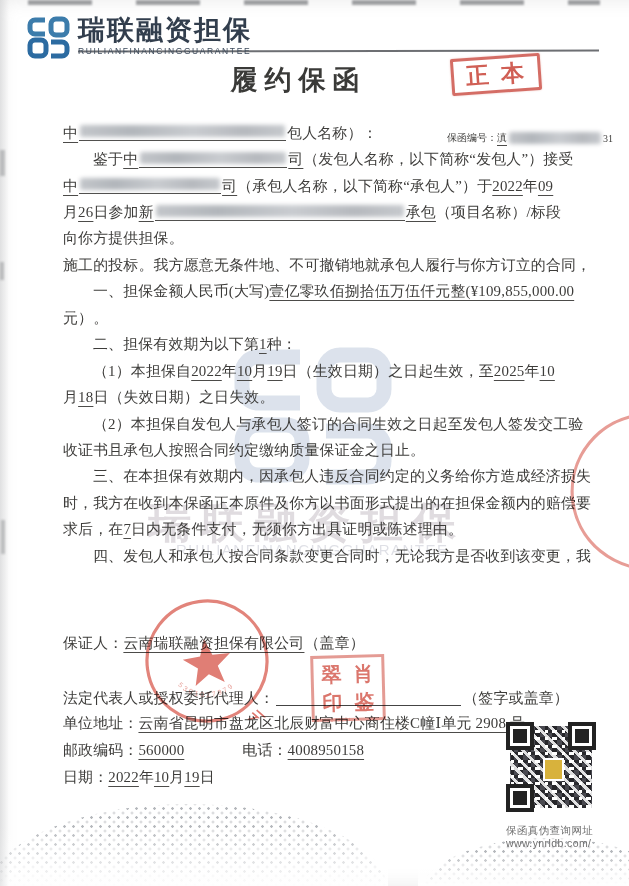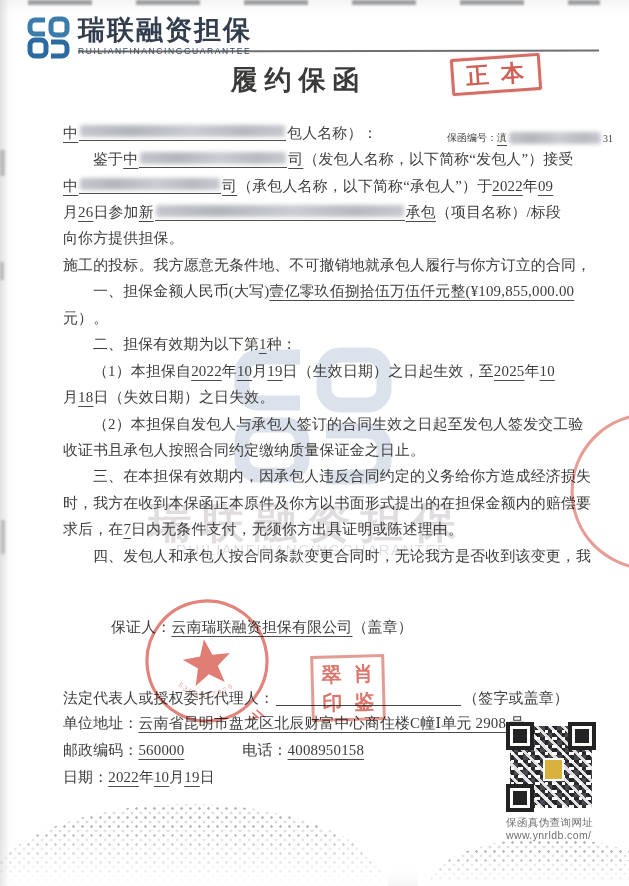--- a/index.html
+++ b/index.html
@@ -78,21 +78,21 @@
       repeating-linear-gradient(0deg,#26262a 0 4px,transparent 4px 7px,#26262a 7px 12px,transparent 12px 15px),
       repeating-linear-gradient(90deg,#2a2a2e 0 5px,transparent 5px 8px,#2a2a2e 8px 12px,transparent 12px 17px);
       background-blend-mode:screen;outline:4px solid #fff;outline-offset:-4px;}
   .qr:before{content:"";position:absolute;inset:0;background:
       repeating-linear-gradient(45deg,rgba(255,255,255,.85) 0 3px,transparent 3px 9px);}
   .finder{position:absolute;width:20px;height:20px;border:4px solid #222;background:#fff;}
   .finder:after{content:"";position:absolute;inset:3px;background:#222;}
   .f-tl{top:0;left:0;} .f-tr{top:0;right:0;} .f-bl{bottom:0;left:0;}
   .qr-logo{position:absolute;top:36px;left:37px;width:17px;height:19px;background:#d8b23c;
     border:2px solid #fff;}
-  .qr-cap{margin-top:4px;font-family:"Liberation Sans","DejaVu Sans",sans-serif;
+  .qr-cap{margin-top:12px;font-family:"Liberation Sans","DejaVu Sans",sans-serif;
     font-size:10.5px;line-height:12.5px;color:#6e6e6e;letter-spacing:.4px;}
   
   .dots-zone{position:absolute;overflow:hidden;z-index:1;}
   .dz1{left:-12px;top:792px;width:400px;height:94px;}
   .dz2{left:418px;top:832px;width:215px;height:54px;}
   .dot-ellipse{position:absolute;border-radius:50%;
     background-image:
       radial-gradient(circle,rgba(100,105,114,.48) 1.1px,transparent 1.5px),
       radial-gradient(circle,rgba(100,105,114,.30) 1px,transparent 1.4px);
     background-size:9px 9px,9px 9px;background-position:0 0,4.5px 4.5px;}
@@ -246,21 +246,21 @@
         <span>求后，在 </span>
         <span class="ul">7</span>
         <span> 日内无条件支付，无须你方出具证明或陈述理由。</span>
       </div>
       <div class="bline ind">
         <span>四、发包人和承包人按合同条款变更合同时，无论我方是否收到该变更，我</span>
       </div>
     </div>
 
   <div>
-      <div class="fline" style="top: 614px; margin-left: 48px;">
+      <div class="fline" style="top: 630px;">
         <span>保证人：</span>
         <span class="ul">云南瑞联融资担保有限公司</span>
         <span>（盖章）</span>
       </div>
       <div class="fline" style="top: 685px;">
         <span>法定代表人或授权委托代理人：</span>
         <span class="blank" style="width: 185px;"></span>
         <span>（签字或盖章）</span>
       </div>
       <div class="fline" style="top: 710px;">

